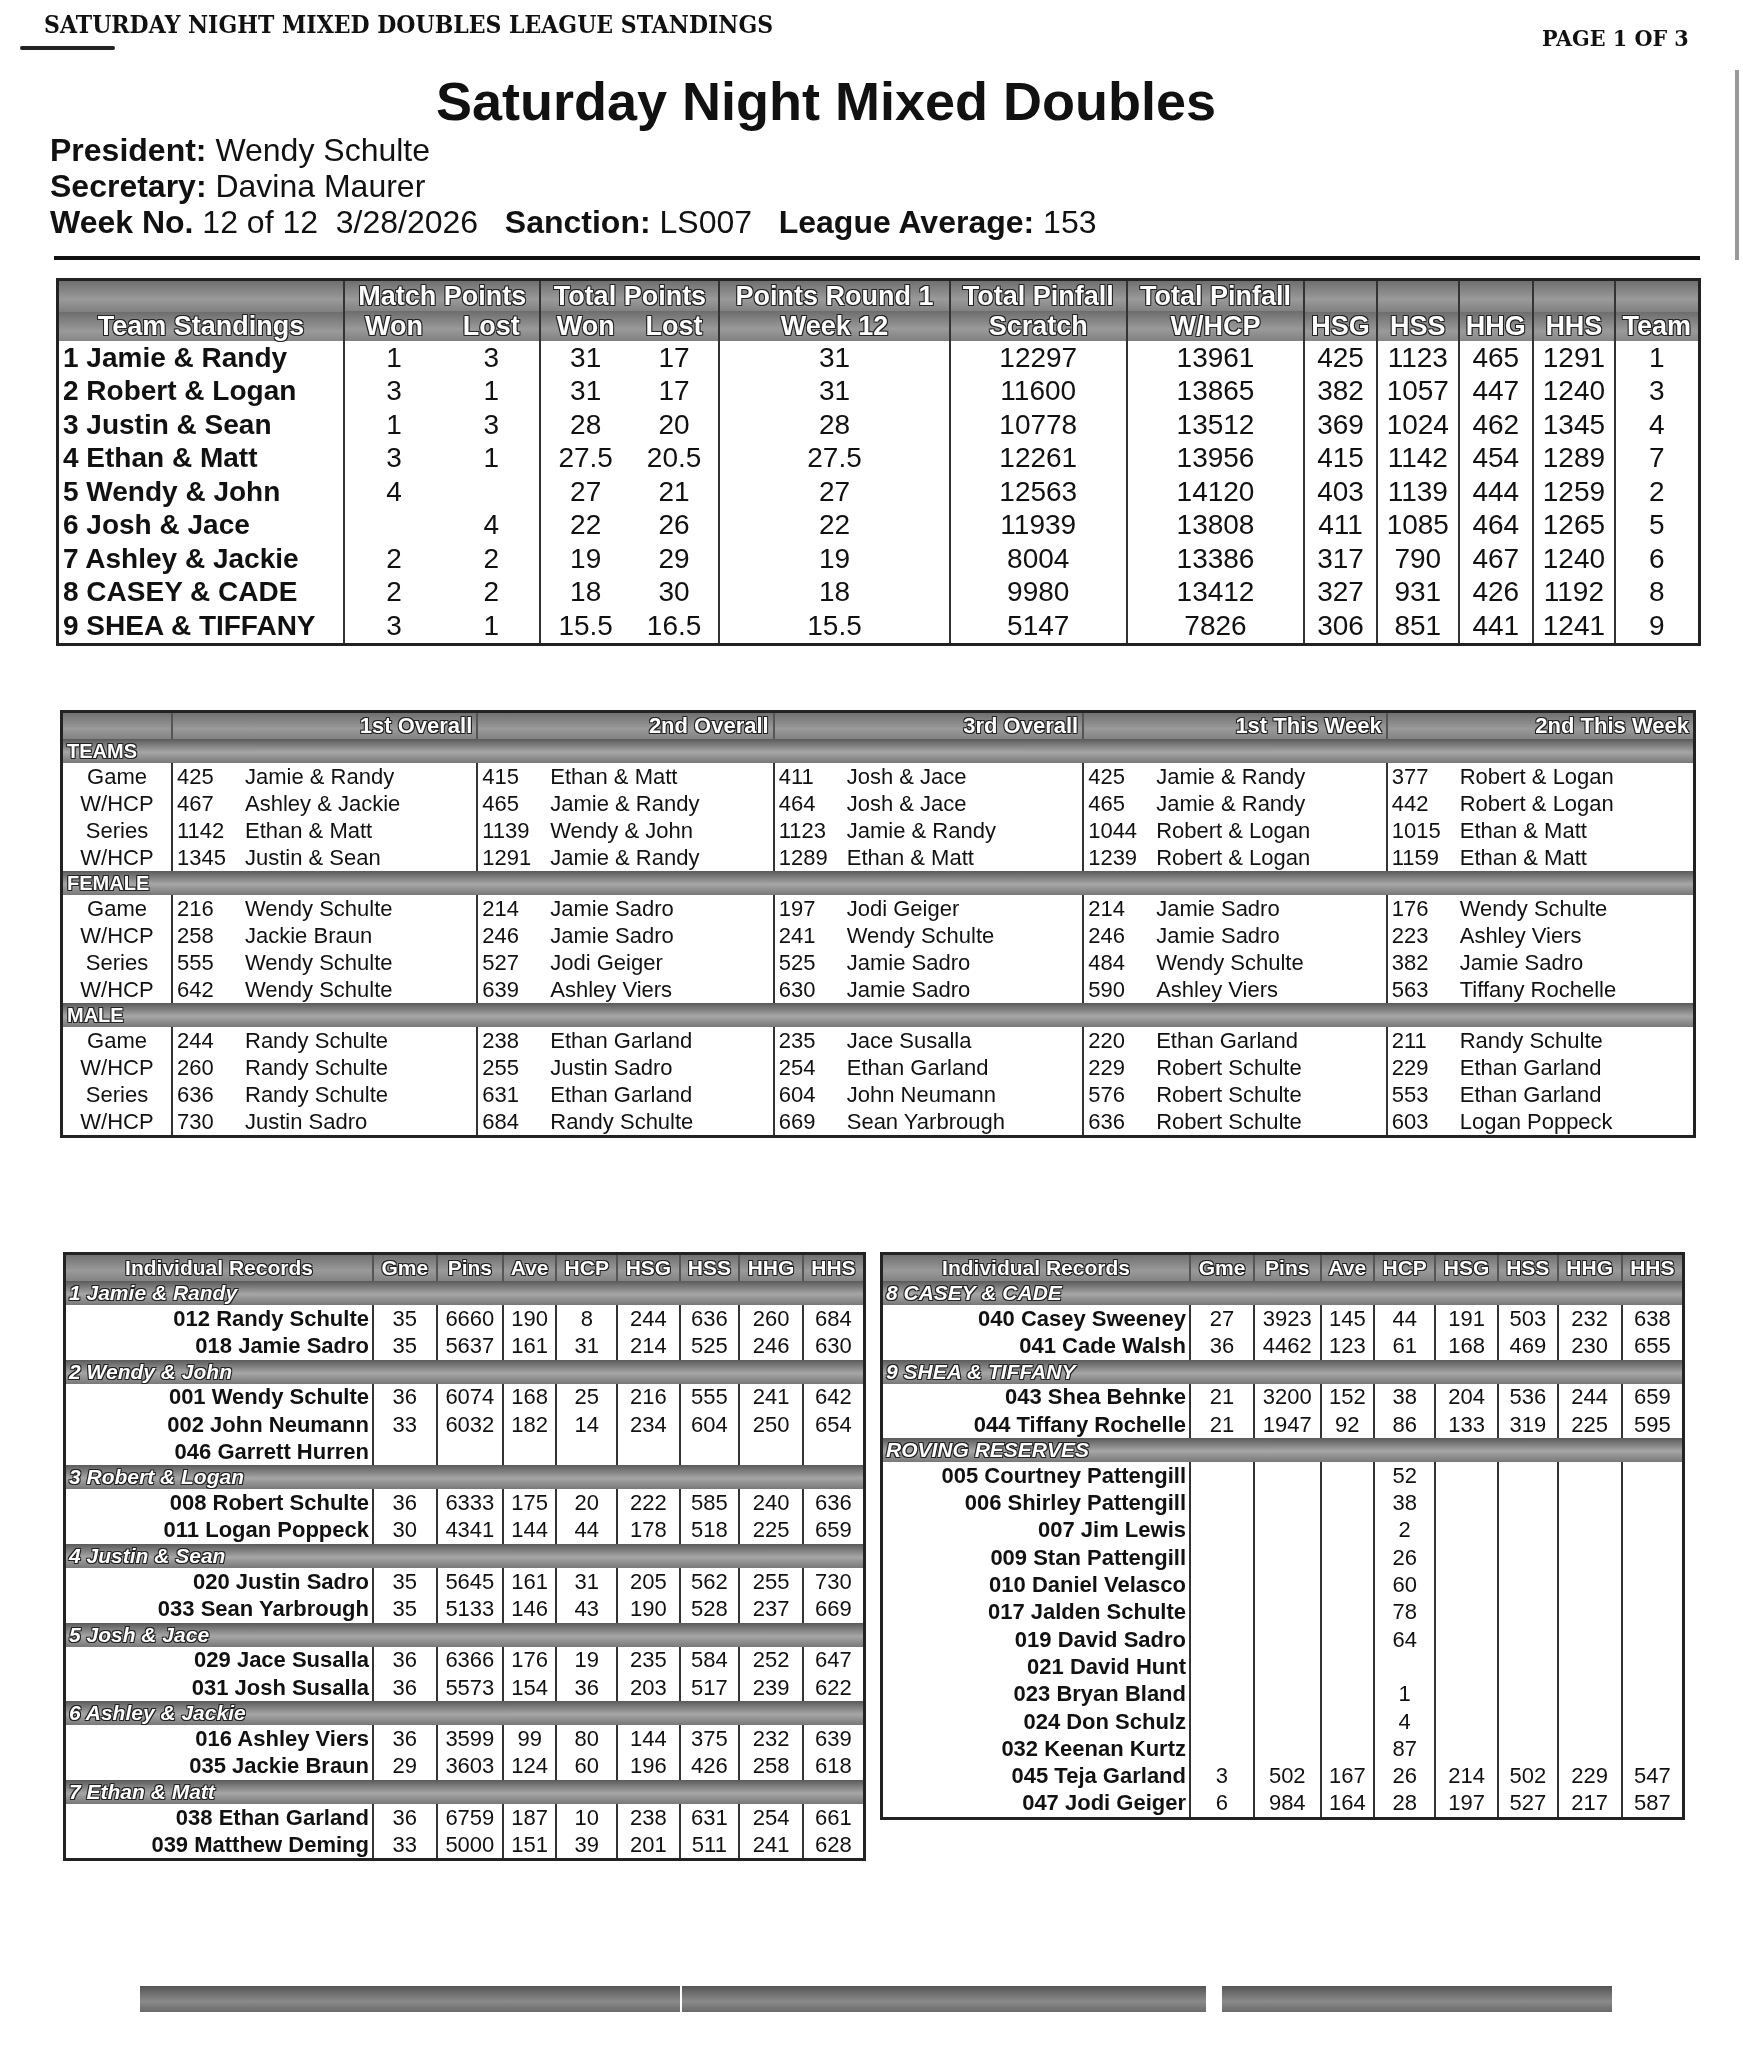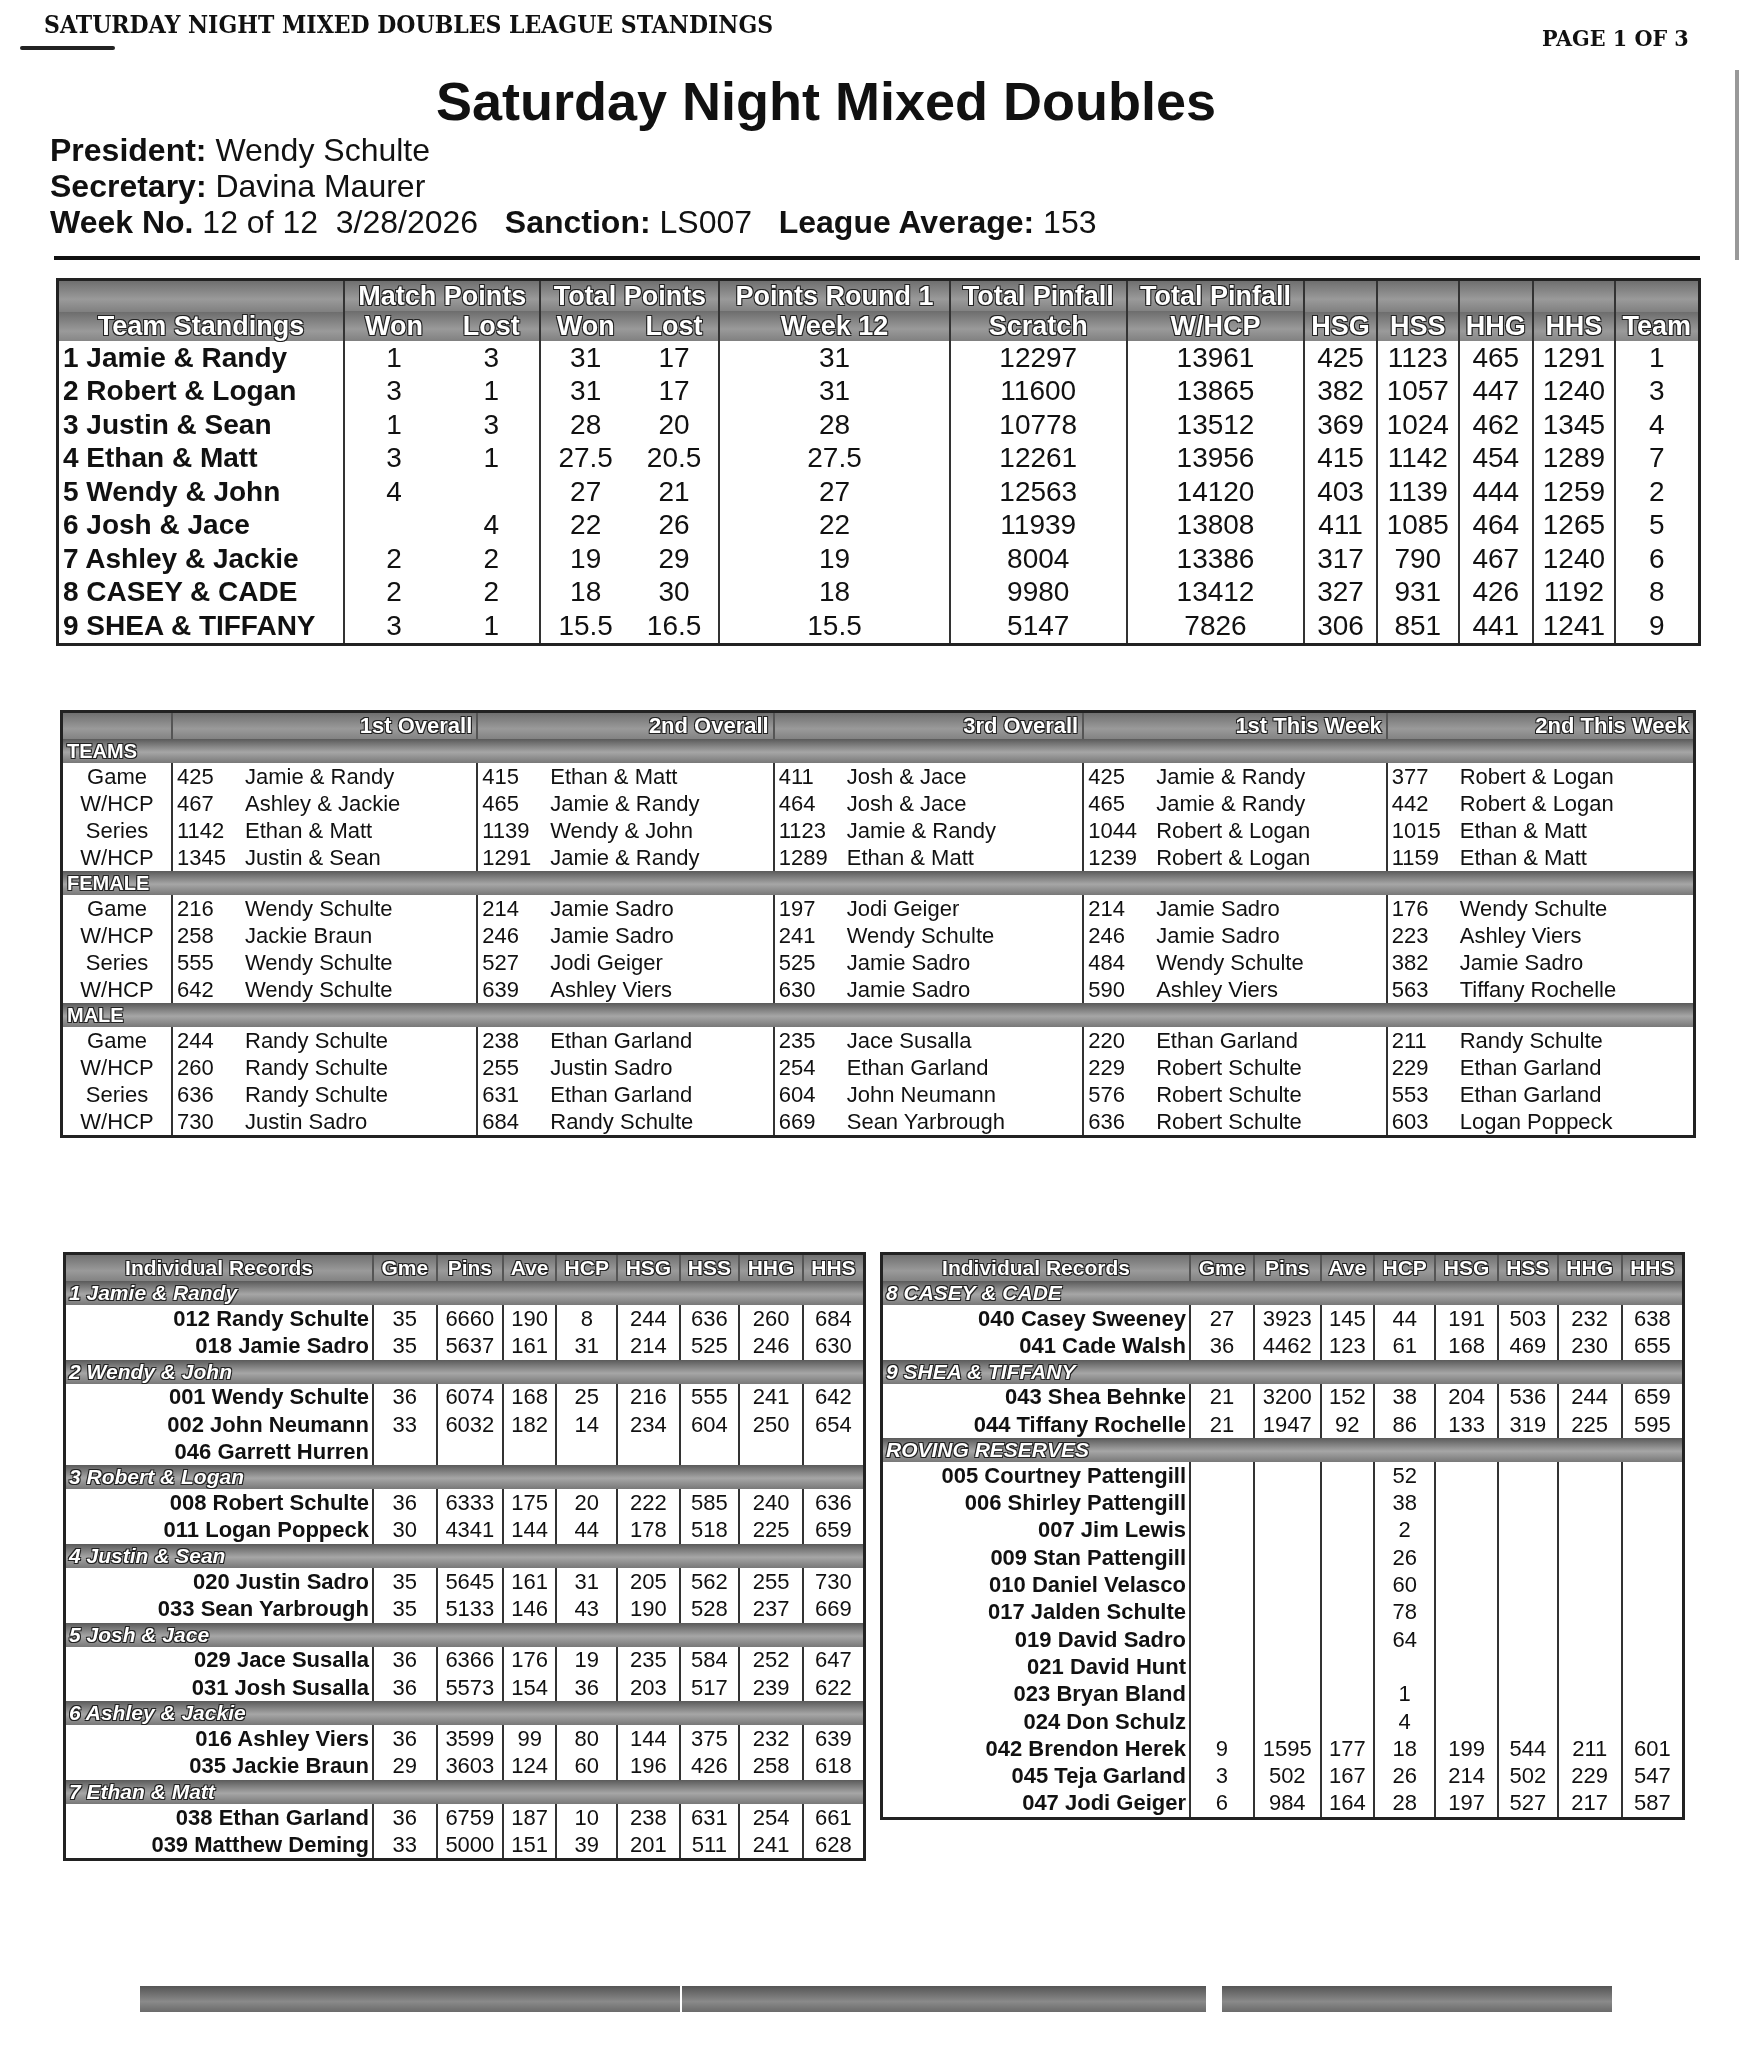--- a/index.html
+++ b/index.html
@@ -784,29 +784,29 @@
         <td></td>
         <td></td>
         <td></td>
         <td>4</td>
         <td></td>
         <td></td>
         <td></td>
         <td></td>
       </tr>
       <tr>
-        <td class="iname">042  Brendon Herek</td>
-        <td>9</td>
-        <td>1595</td>
-        <td>177</td>
-        <td>18</td>
-        <td>199</td>
-        <td>544</td>
-        <td>211</td>
-        <td>601</td>
+        <td class="iname">032  Keenan Kurtz</td>
+        <td></td>
+        <td></td>
+        <td></td>
+        <td>87</td>
+        <td></td>
+        <td></td>
+        <td></td>
+        <td></td>
       </tr>
       <tr>
         <td class="iname">045  Teja Garland</td>
         <td>3</td>
         <td>502</td>
         <td>167</td>
         <td>26</td>
         <td>214</td>
         <td>502</td>
         <td>229</td>

